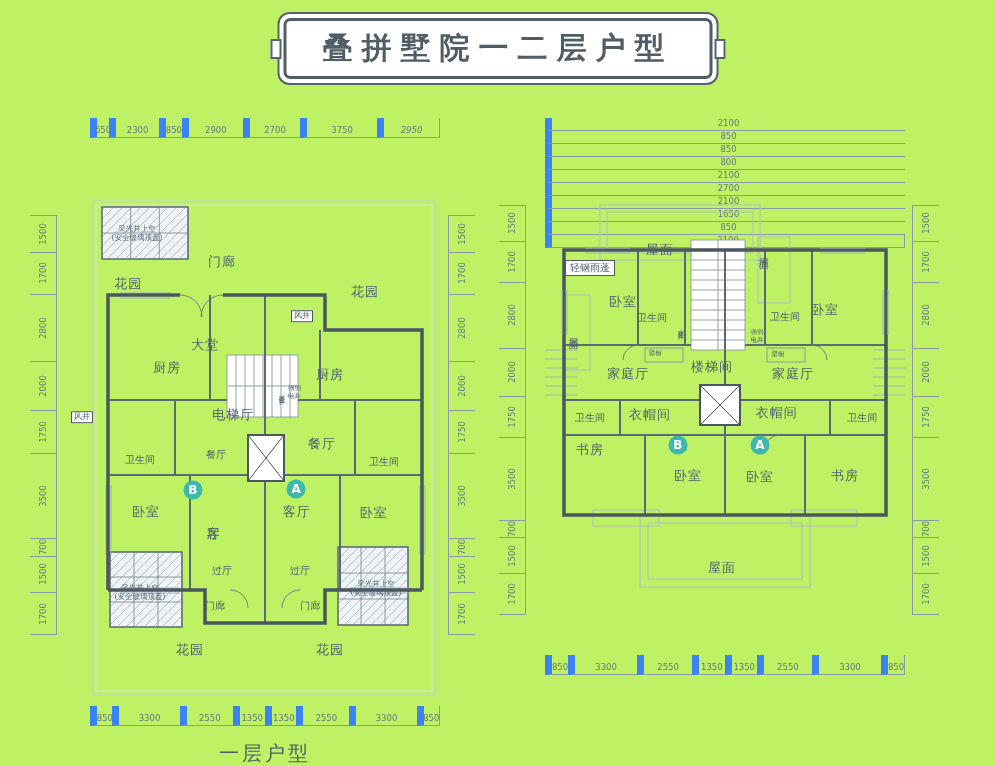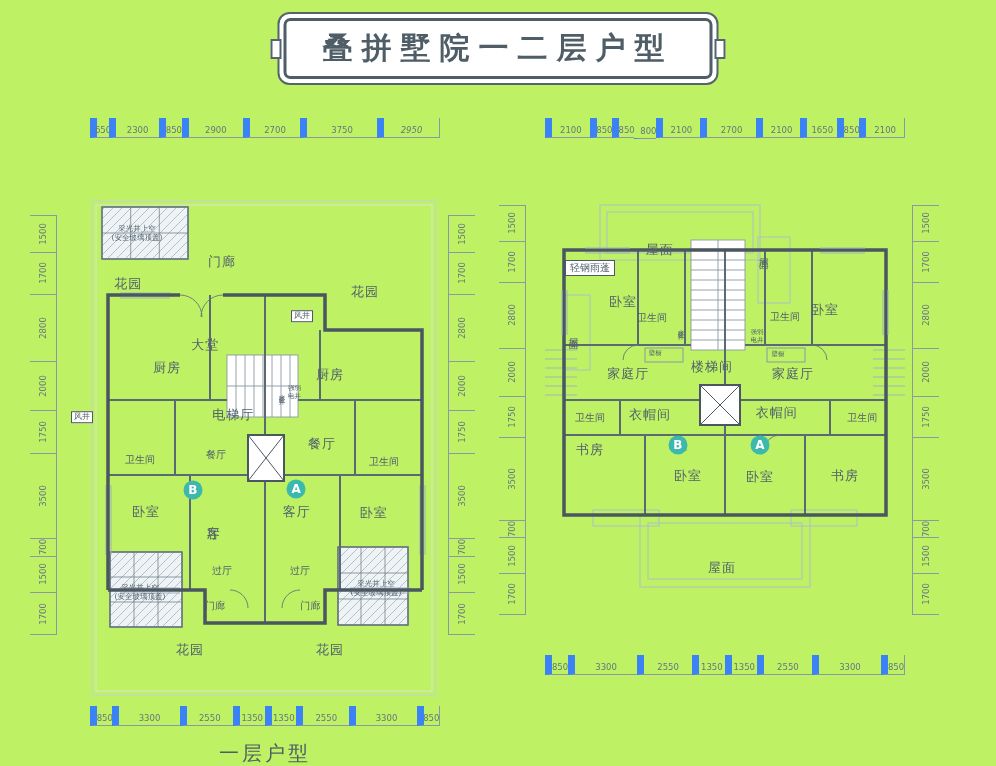--- a/index.html
+++ b/index.html
@@ -259,31 +259,31 @@
 (安全玻璃顶盖)</div>
       <div class="rm sm" style="left: 35.7%; top: 81.4%;">门廊</div>
       <div class="rm sm" style="left: 62.9%; top: 81.4%;">门廊</div>
       <div class="rm md" style="left: 28.6%; top: 90.1%;">花园</div>
       <div class="rm md" style="left: 68.6%; top: 90.1%;">花园</div>
       <div class="marker" style="left: 29.4%; top: 58.4%;">B</div>
       <div class="marker" style="left: 58.9%; top: 58.2%;">A</div>
     </div>
   <div class="caption" style="left:90px; top:740px; width:350px;">一层户型</div>
 
-  <div class="dim-h" style="left:545px; top:118px; width:360px;">
+  <div class="dim-h" style="left:545px; top:118px; width:360px;flex-direction:column;">
       <div class="dim-cell h" style="flex: 2100 1 0%;">
         <span>2100</span>
       </div>
       <div class="dim-cell h" style="flex: 850 1 0%;">
         <span>850</span>
       </div>
       <div class="dim-cell h" style="flex: 850 1 0%;">
         <span>850</span>
       </div>
-      <div class="dim-cell h" style="flex: 800 1 0%; margin-top: 20px;">
+      <div class="dim-cell h" style="flex: 800 1 0%;">
         <span>800</span>
       </div>
       <div class="dim-cell h" style="flex: 2100 1 0%;">
         <span>2100</span>
       </div>
       <div class="dim-cell h" style="flex: 2700 1 0%;">
         <span>2700</span>
       </div>
       <div class="dim-cell h" style="flex: 2100 1 0%;">
         <span>2100</span>

